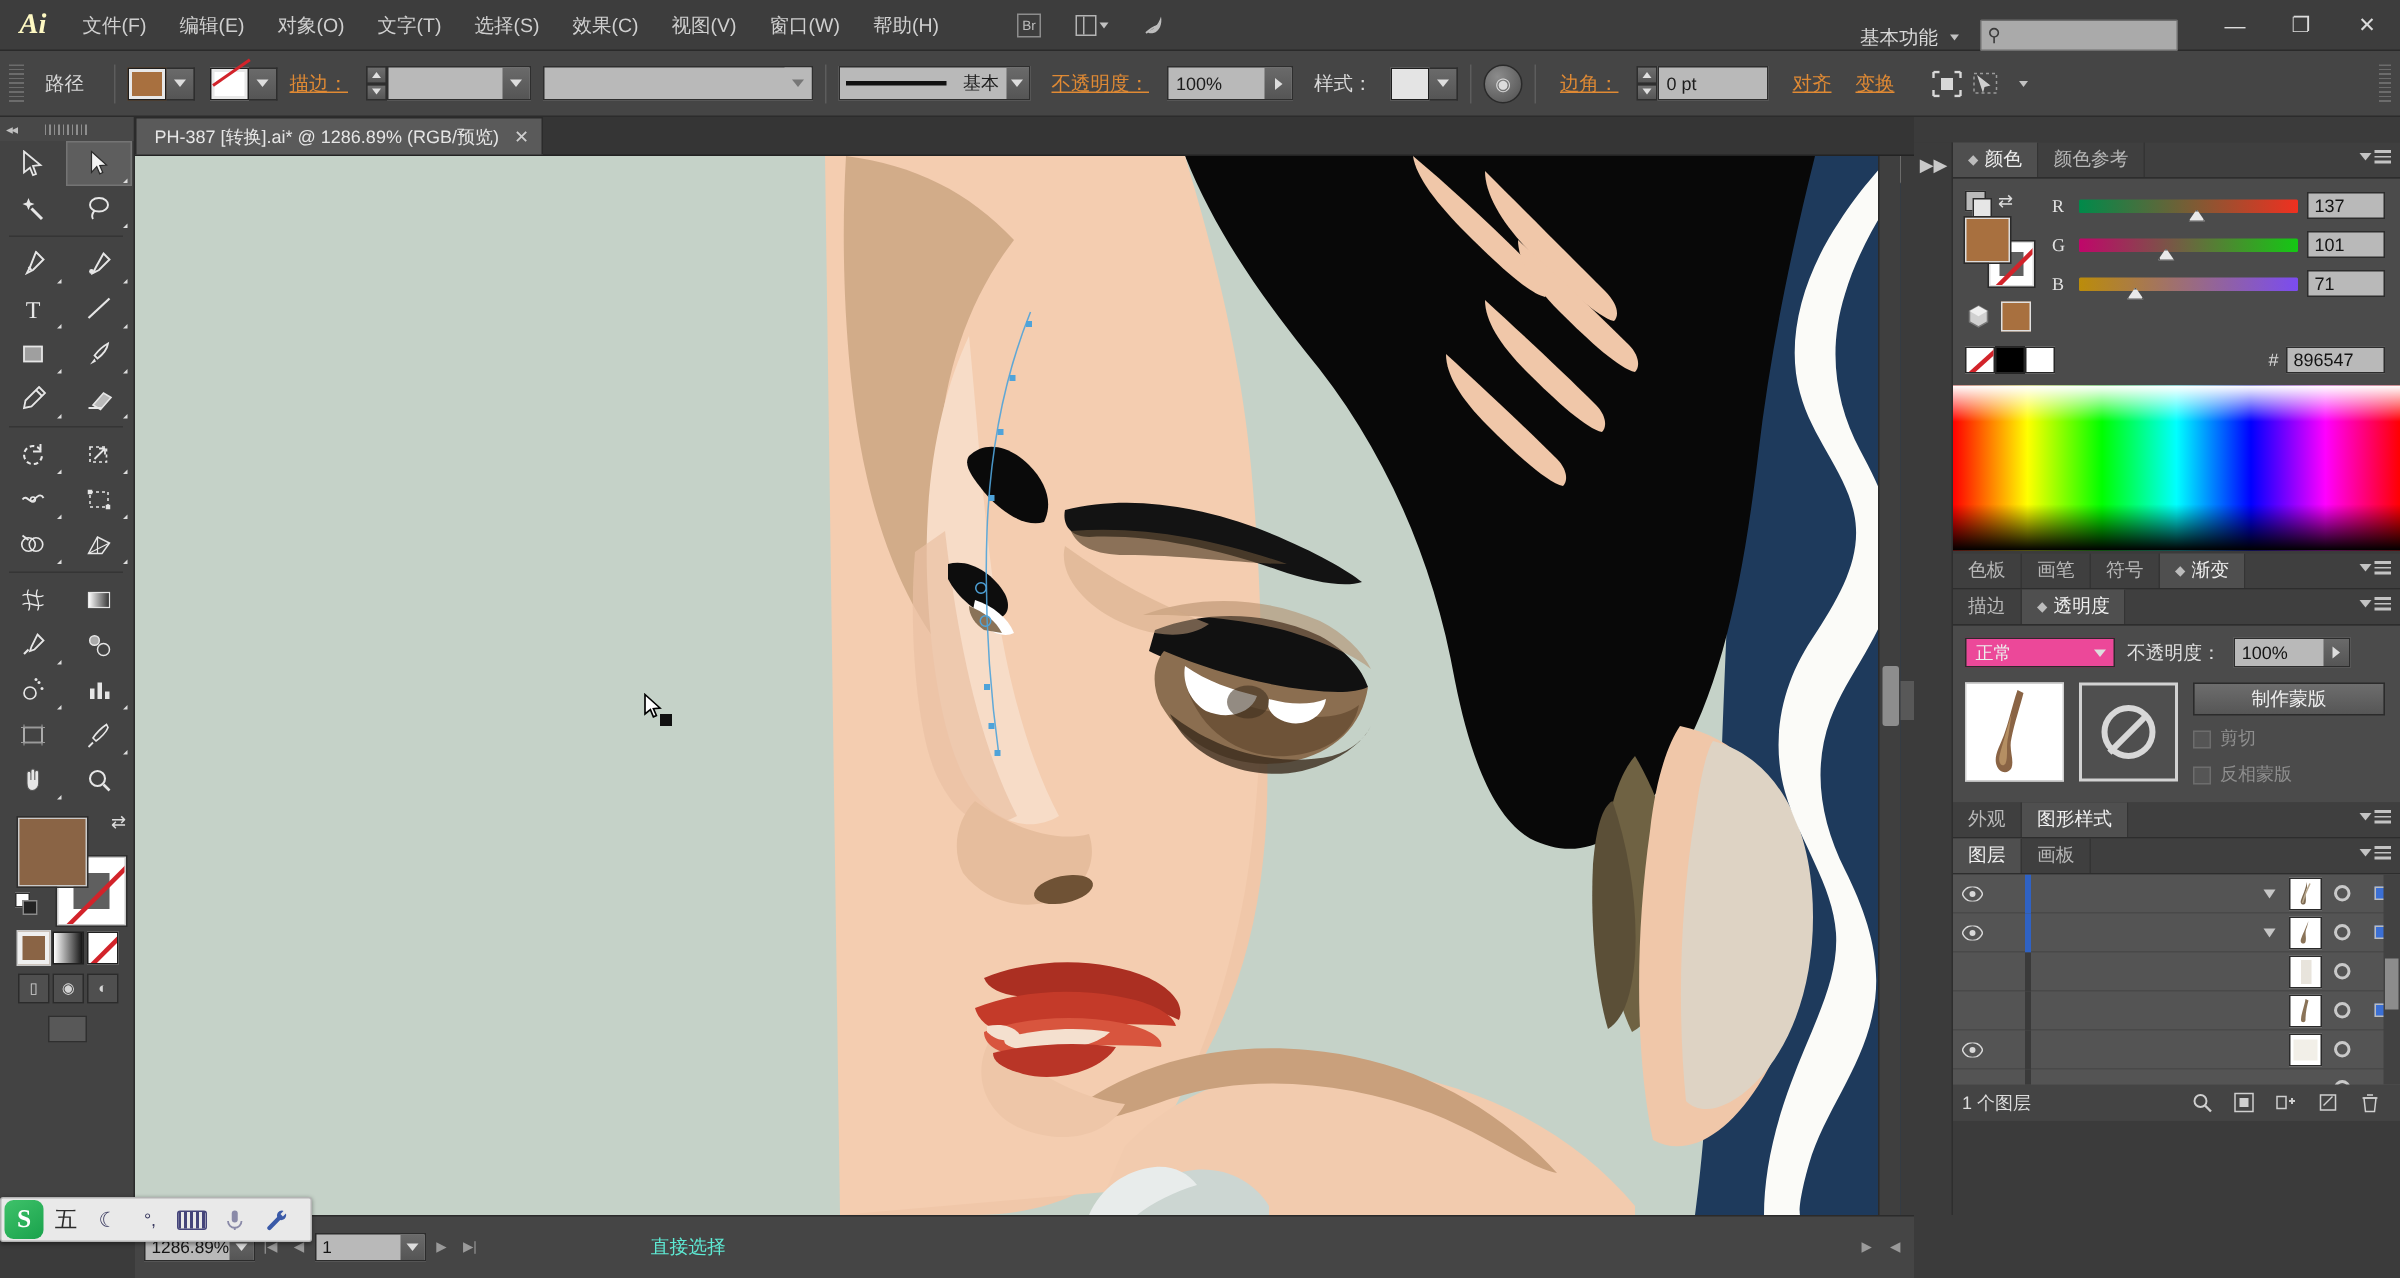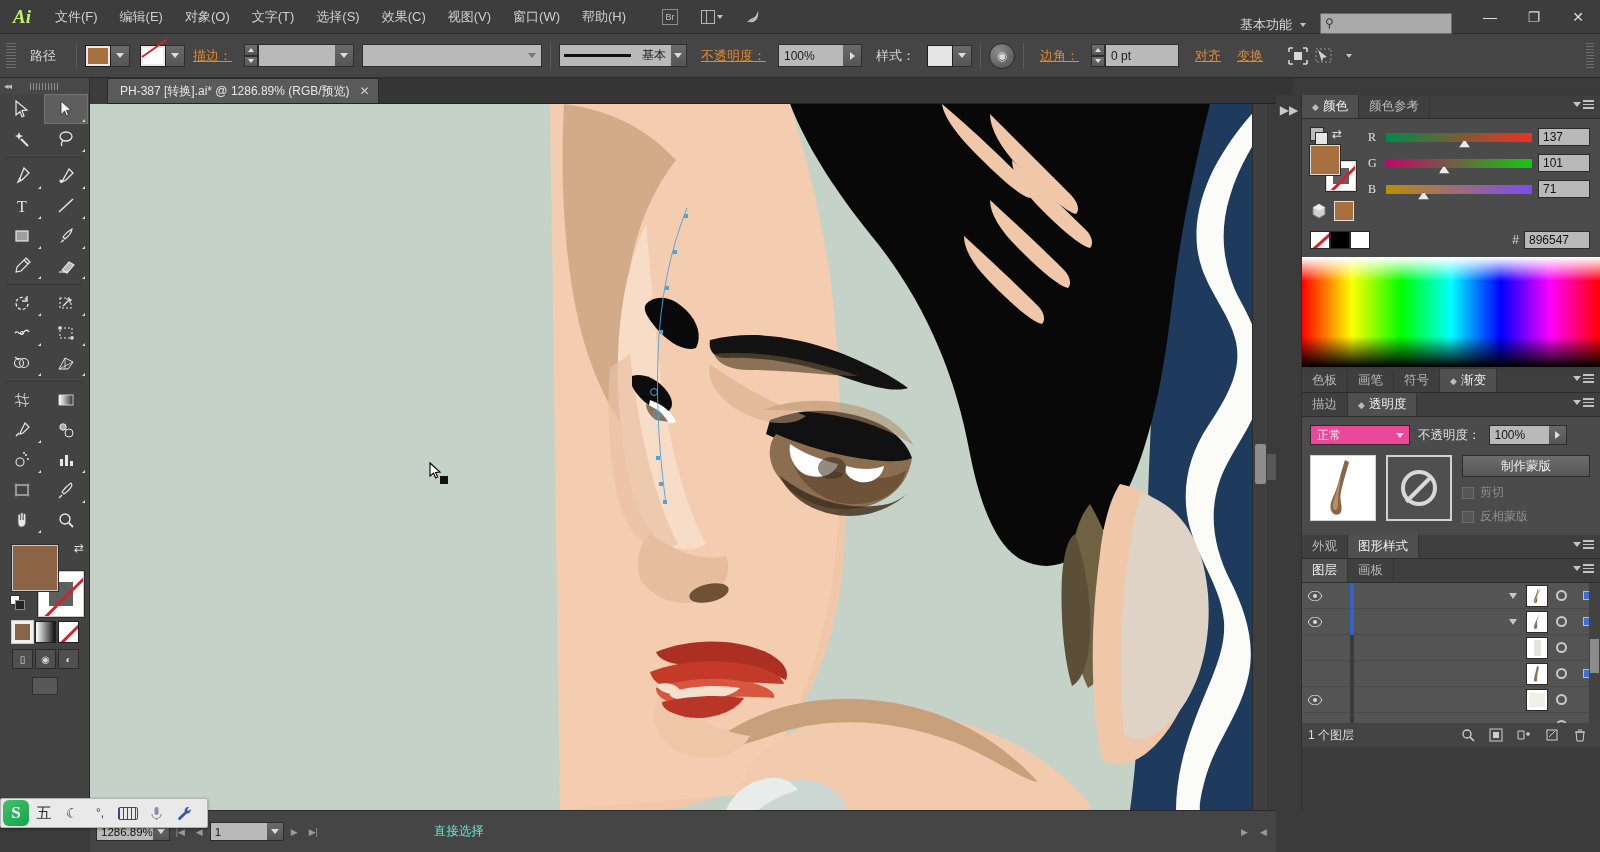--- a/index.html
+++ b/index.html
@@ -14,28 +14,28 @@
   #app { position:relative; width:1600px; height:852px; }
 
   
   .menubar {
     position:absolute; left:0; top:0; width:1600px; height:34px;
     background:#3d3d3d; border-bottom:1px solid #2a2a2a;
     display:flex; align-items:center;
   }
   .ai-logo {
     width:44px; height:34px; display:flex; align-items:center; justify-content:center;
-    font-weight:bold; font-size:19px; color:#bef264; font-style:italic;
+    font-weight:bold; font-size:19px; color:#fef9c3; font-style:italic;
     font-family:"Liberation Serif",serif;
   }
   .menu-item {
     padding:0 11px; height:34px; line-height:34px; font-size:13px; color:#cfcfcf;
     white-space:nowrap;
   }
-  .mb-icons { display:flex; align-items:center; margin-left:22px; gap:20px; }
+  .mb-icons { display:flex; align-items:center; margin-left:38px; gap:20px; }
   .mb-ic {
     width:22px; height:20px; display:flex; align-items:center; justify-content:center;
     color:#c8c8c8; font-size:13px; position:relative;
   }
   .br-box { border:1px solid #8d8d8d; width:16px; height:16px; font-size:9px;
             display:flex; align-items:center; justify-content:center; color:#bdbdbd; }
   .arr-doc { display:inline-block; width:15px; height:14px; border:1px solid #b4b4b4; position:relative; }
   .arr-doc:before { content:""; position:absolute; left:4px; top:0; width:1px; height:12px; background:#b4b4b4; }
   .tri-d { width:0;height:0;border-left:3.5px solid transparent;border-right:3.5px solid transparent;border-top:4px solid #c2c2c2; margin-left:2px;}
   .mb-right { margin-left:auto; display:flex; align-items:flex-end; }
@@ -104,21 +104,21 @@
     width:26px; height:24px; display:flex; align-items:center; justify-content:center;
     color:#cfcfcf;
   }
   .cb-right { margin-left:auto; display:flex; align-items:center; padding-right:6px; }
   .grip-v { width:8px;height:26px;background:repeating-linear-gradient(to bottom,#6c6c6c 0 1px,transparent 1px 3px);}
 
   
   .tabbar {
     position:absolute; left:90px; top:78px; width:1186px; height:26px;
     background:#353535; border-bottom:1px solid #232323;
-    display:flex; align-items:flex-end;margin-left:17px;
+    display:flex; align-items:flex-end;
   }
   .doctab {
     height:25px; background:#5a5a5a; border:1px solid #2b2b2b; border-bottom:none;
     display:flex; align-items:center; padding:0 8px 0 12px; gap:10px;
     font-size:12px; color:#e6e6e6; white-space:nowrap;
   }
   .tab-x { color:#cfcfcf; font-size:12px; }
 
   
   .toolbar {

